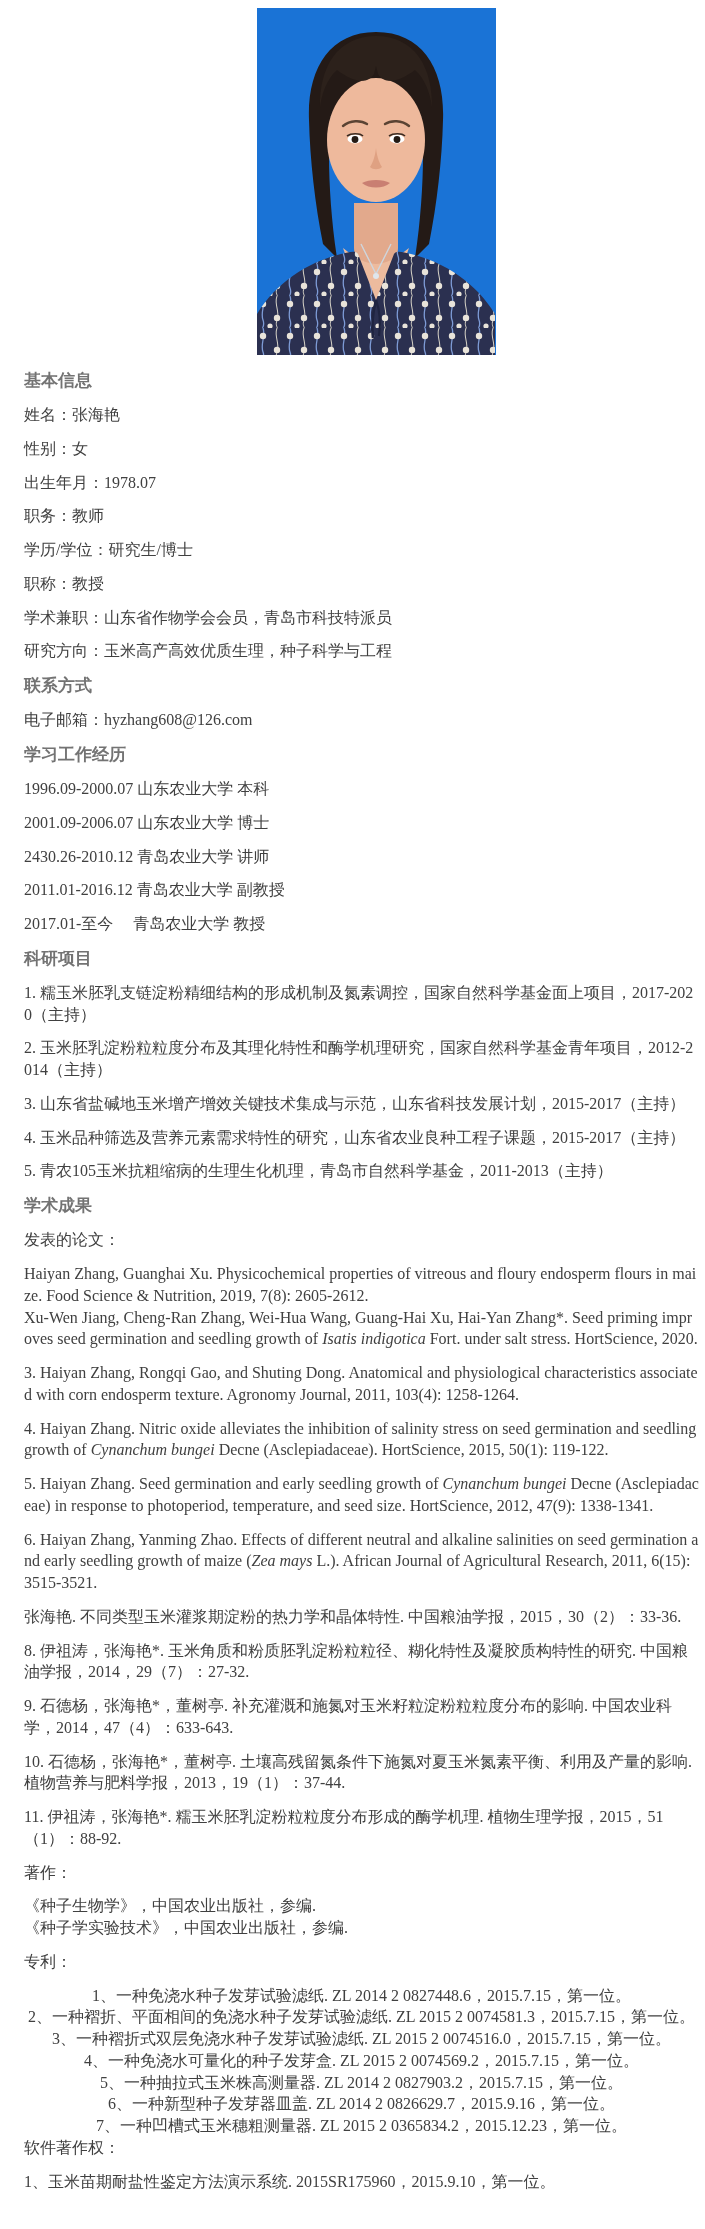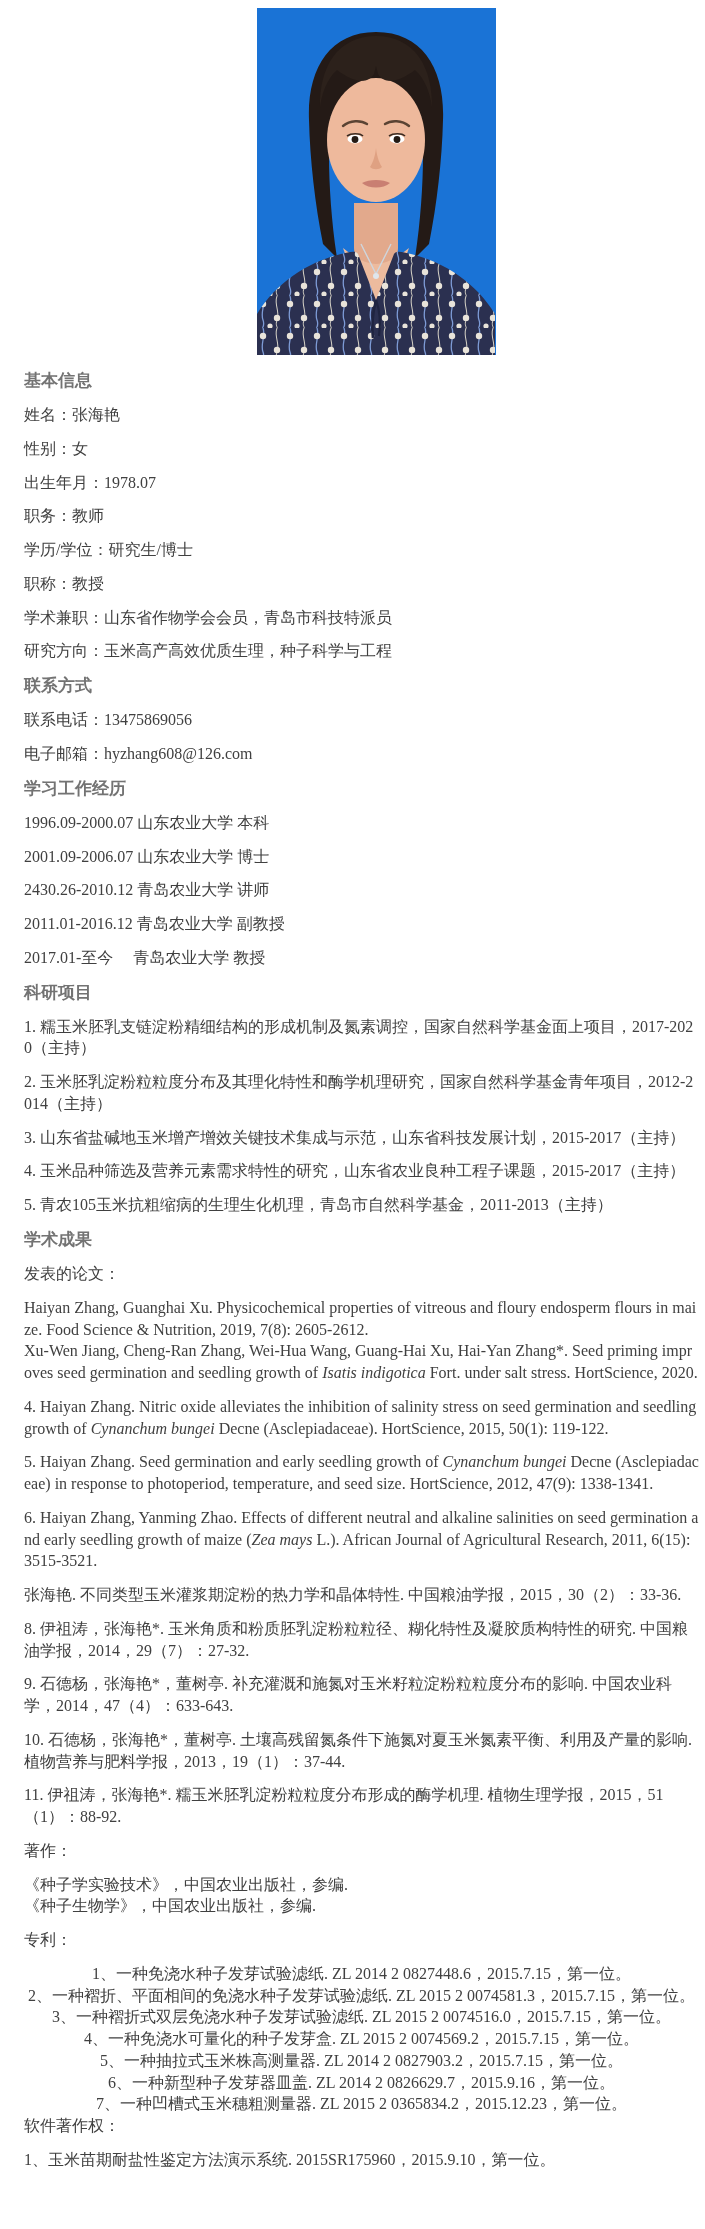--- a/index.html
+++ b/index.html
@@ -94,21 +94,20 @@
       <p class="para">出生年月：1978.07</p>
       <p class="para">职务：教师</p>
       <p class="para">学历/学位：研究生/博士</p>
       <p class="para">职称：教授</p>
       <p class="para">学术兼职：山东省作物学会会员，青岛市科技特派员</p>
       <p class="para">研究方向：玉米高产高效优质生理，种子科学与工程</p>
     </div>
 
   <p class="heading">联系方式</p>
   <div>
-      <p class="para">联系电话：13475869056</p>
       <p class="para">电子邮箱：hyzhang608@126.com</p>
     </div>
 
   <p class="heading">学习工作经历</p>
   <div>
       <p class="para">1996.09-2000.07 山东农业大学 本科</p>
       <p class="para">2001.09-2006.07 山东农业大学 博士</p>
       <p class="para">2430.26-2010.12 青岛农业大学 讲师</p>
       <p class="para">2011.01-2016.12 青岛农业大学 副教授</p>
       <p class="para">2017.01-至今　 青岛农业大学 教授</p>
@@ -120,34 +119,35 @@
       <p class="para">2. 玉米胚乳淀粉粒粒度分布及其理化特性和酶学机理研究，国家自然科学基金青年项目，2012-2014（主持）</p>
       <p class="para">3. 山东省盐碱地玉米增产增效关键技术集成与示范，山东省科技发展计划，2015-2017（主持）</p>
       <p class="para">4. 玉米品种筛选及营养元素需求特性的研究，山东省农业良种工程子课题，2015-2017（主持）</p>
       <p class="para">5. 青农105玉米抗粗缩病的生理生化机理，青岛市自然科学基金，2011-2013（主持）</p>
     </div>
 
   <p class="heading">学术成果</p>
   <p class="para">发表的论文：</p>
   <div>
       <p class="para">Haiyan Zhang, Guanghai Xu. Physicochemical properties of vitreous and floury endosperm flours in maize. Food Science &amp; Nutrition, 2019, 7(8): 2605-2612.<br>Xu-Wen Jiang, Cheng-Ran Zhang, Wei-Hua Wang, Guang-Hai Xu, Hai-Yan Zhang*. Seed priming improves seed germination and seedling growth of <i>Isatis indigotica</i> Fort. under salt stress. HortScience, 2020.</p>
+      <p class="para">3. Haiyan Zhang, Rongqi Gao, and Shuting Dong. Anatomical and physiological characteristics associated with corn endosperm texture. Agronomy Journal, 2011, 103(4): 1258-1264.</p>
       <p class="para">4. Haiyan Zhang. Nitric oxide alleviates the inhibition of salinity stress on seed germination and seedling growth of <i>Cynanchum bungei</i> Decne (Asclepiadaceae). HortScience, 2015, 50(1): 119-122.</p>
       <p class="para">5. Haiyan Zhang. Seed germination and early seedling growth of <i>Cynanchum bungei</i> Decne (Asclepiadaceae) in response to photoperiod, temperature, and seed size. HortScience, 2012, 47(9): 1338-1341.</p>
       <p class="para">6. Haiyan Zhang, Yanming Zhao. Effects of different neutral and alkaline salinities on seed germination and early seedling growth of maize (<i>Zea mays</i> L.). African Journal of Agricultural Research, 2011, 6(15): 3515-3521.</p>
       <p class="para">张海艳. 不同类型玉米灌浆期淀粉的热力学和晶体特性. 中国粮油学报，2015，30（2）：33-36.</p>
       <p class="para">8. 伊祖涛，张海艳*. 玉米角质和粉质胚乳淀粉粒粒径、糊化特性及凝胶质构特性的研究. 中国粮油学报，2014，29（7）：27-32.</p>
       <p class="para">9. 石德杨，张海艳*，董树亭. 补充灌溉和施氮对玉米籽粒淀粉粒粒度分布的影响. 中国农业科学，2014，47（4）：633-643.</p>
       <p class="para">10. 石德杨，张海艳*，董树亭. 土壤高残留氮条件下施氮对夏玉米氮素平衡、利用及产量的影响. 植物营养与肥料学报，2013，19（1）：37-44.</p>
       <p class="para">11. 伊祖涛，张海艳*. 糯玉米胚乳淀粉粒粒度分布形成的酶学机理. 植物生理学报，2015，51（1）：88-92.</p>
     </div>
 
   <p class="para">著作：</p>
   <div class="tight">
+      <p class="line">《种子生物学》，中国农业出版社，参编.</p>
       <p class="line">《种子学实验技术》，中国农业出版社，参编.</p>
-      <p class="line">《种子生物学》，中国农业出版社，参编.</p>
     </div>
 
   <p class="para">专利：</p>
   <div class="tight nomb">
       <p class="line">1、一种免浇水种子发芽试验滤纸. ZL 2014 2 0827448.6，2015.7.15，第一位。</p>
       <p class="line">2、一种褶折、平面相间的免浇水种子发芽试验滤纸. ZL 2015 2 0074581.3，2015.7.15，第一位。</p>
       <p class="line">3、一种褶折式双层免浇水种子发芽试验滤纸. ZL 2015 2 0074516.0，2015.7.15，第一位。</p>
       <p class="line">4、一种免浇水可量化的种子发芽盒. ZL 2015 2 0074569.2，2015.7.15，第一位。</p>
       <p class="line">5、一种抽拉式玉米株高测量器. ZL 2014 2 0827903.2，2015.7.15，第一位。</p>
       <p class="line">6、一种新型种子发芽器皿盖. ZL 2014 2 0826629.7，2015.9.16，第一位。</p>

